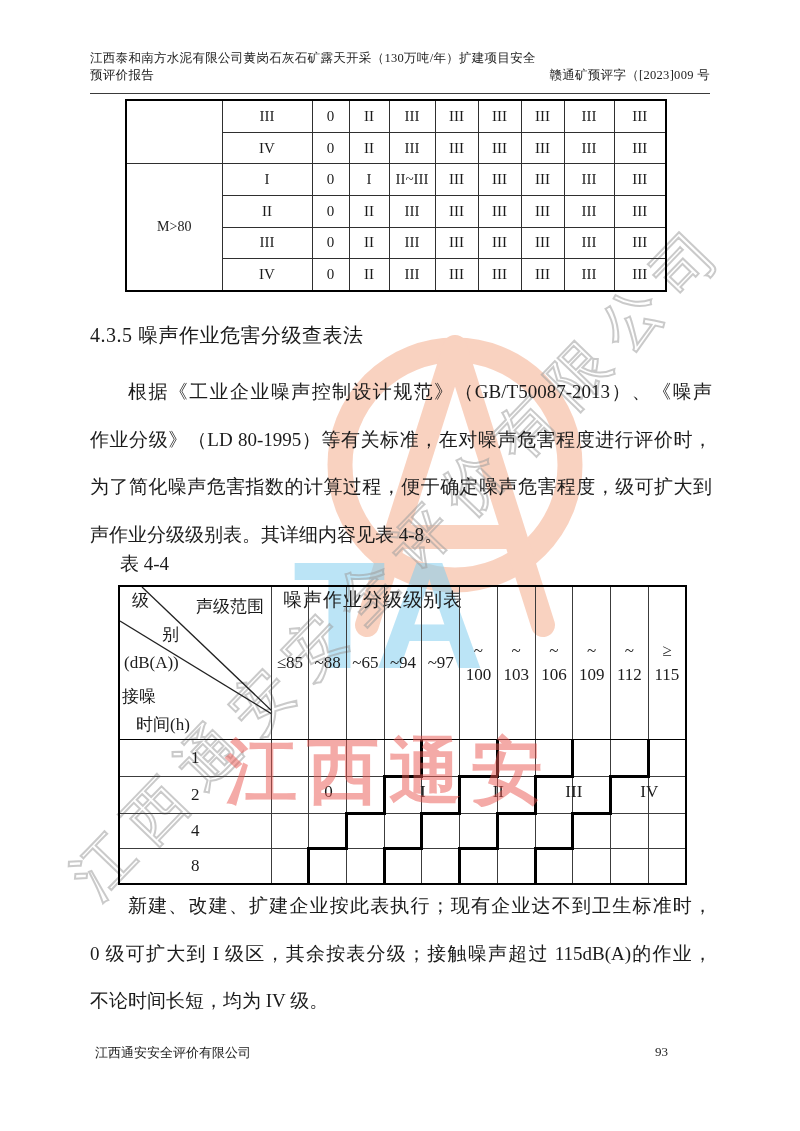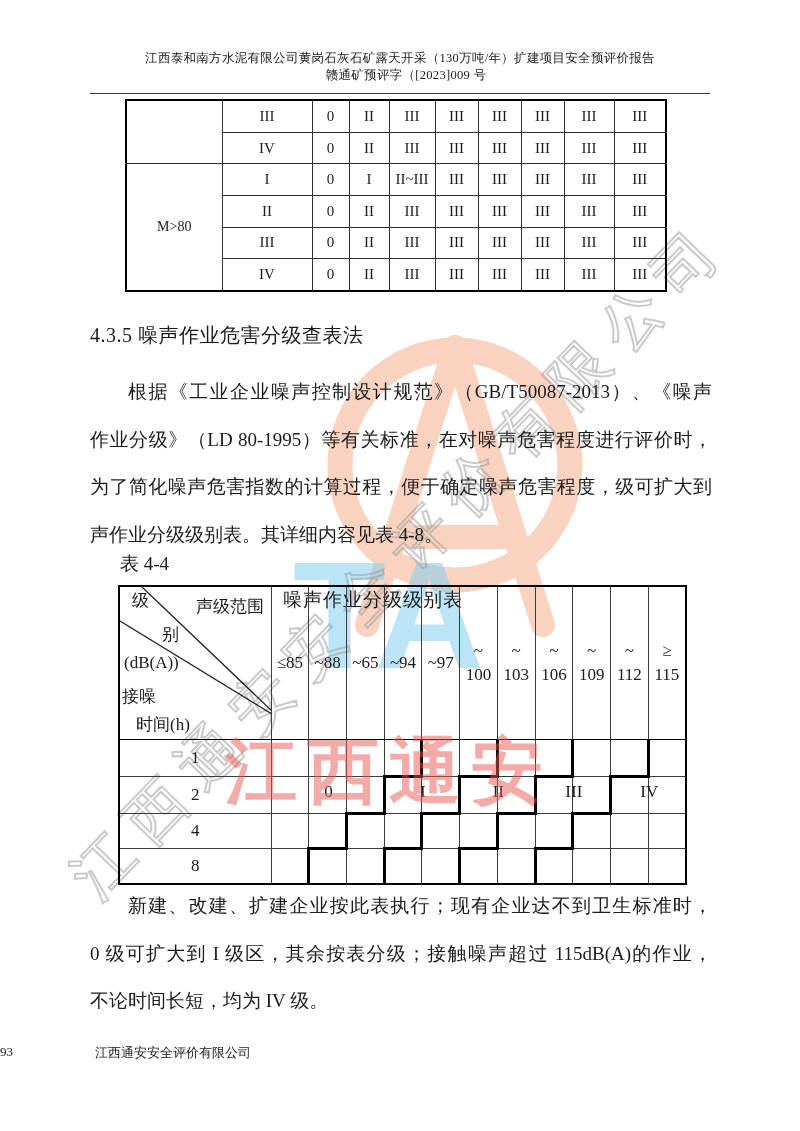--- a/index.html
+++ b/index.html
@@ -3,21 +3,21 @@
 <meta charset="utf-8">
 <style>
   html,body{margin:0;padding:0;background:#888;}
   .page{position:relative;width:800px;height:1131px;background:#ffffff;margin:0 auto;
         font-family:"Liberation Serif","DejaVu Serif",serif;color:#1b1b1b;overflow:hidden;}
   .layer{position:absolute;inset:0;pointer-events:none;}
   .content{position:absolute;inset:0;z-index:2;}
 
   
   .hdr{position:absolute;top:50px;left:90px;width:620px;display:flex;justify-content:space-between;
-       align-items:center;font-size:12.5px;letter-spacing:0.3px;padding-bottom:9px;border-bottom:1.6px solid #3a3a3a;flex-direction:column;}
+       align-items:flex-end;font-size:12.5px;letter-spacing:0.3px;padding-bottom:9px;border-bottom:1.6px solid #3a3a3a;}
 
   
   table.tt{position:absolute;top:99px;left:125px;width:540px;height:193px;border-collapse:collapse;
            table-layout:fixed;font-size:15px;text-align:center;}
   table.tt td{border:1px solid #2f2f2f;padding:0;vertical-align:middle;}
   table.tt{border:2px solid #000;}
   table.tt td.grp{font-size:14px;}
 
   
   .h3{position:absolute;top:322px;left:90px;font-size:20px;font-weight:normal;letter-spacing:0.5px;}
@@ -43,21 +43,21 @@
   table.t48 td.thickL{border-left:3px solid #000;}
   table.t48 td.thickB{border-bottom:3px solid #000;}
   .diag span{position:absolute;font-size:17px;white-space:nowrap;}
   .dg1{left:12px;top:2px;} .dg2{left:76px;top:8px;font-family:Liberation Mono, monospace;} .dg3{left:42px;top:36px;}
   .dg4{left:4px;top:66px;} .dg5{left:2px;top:98px;} .dg6{left:16px;top:126px;}
   .zlabel{position:absolute;height:35px;line-height:35px;text-align:center;font-size:17px;z-index:3;}
 
   
   .ftr{position:absolute;top:1044px;left:0;width:800px;font-size:13px;}
   .ftr .fc{position:absolute;left:95px;}
-  .ftr .pn{position:absolute;left:0;width:668px;text-align:left;}
+  .ftr .pn{position:absolute;left:0;width:668px;text-align:right;}
 
   
   .wm-diag{position:absolute;left:400px;top:560px;transform:translate(-50%,-50%) rotate(-46deg);
            font-size:60px;letter-spacing:16px;white-space:nowrap;color:transparent;
            -webkit-text-stroke:2px rgba(158,158,158,0.55);}
   .wm-ta{position:absolute;left:293px;top:528px;font-size:152px;font-weight:bold;
          font-family:"Liberation Sans","DejaVu Sans",sans-serif;color:rgba(132,206,238,0.55);letter-spacing:0;}
   .wm-red{position:absolute;left:225px;top:724px;font-size:72px;font-weight:bold;
           color:rgba(233,85,80,0.5);letter-spacing:10px;z-index:4;}
 </style>

